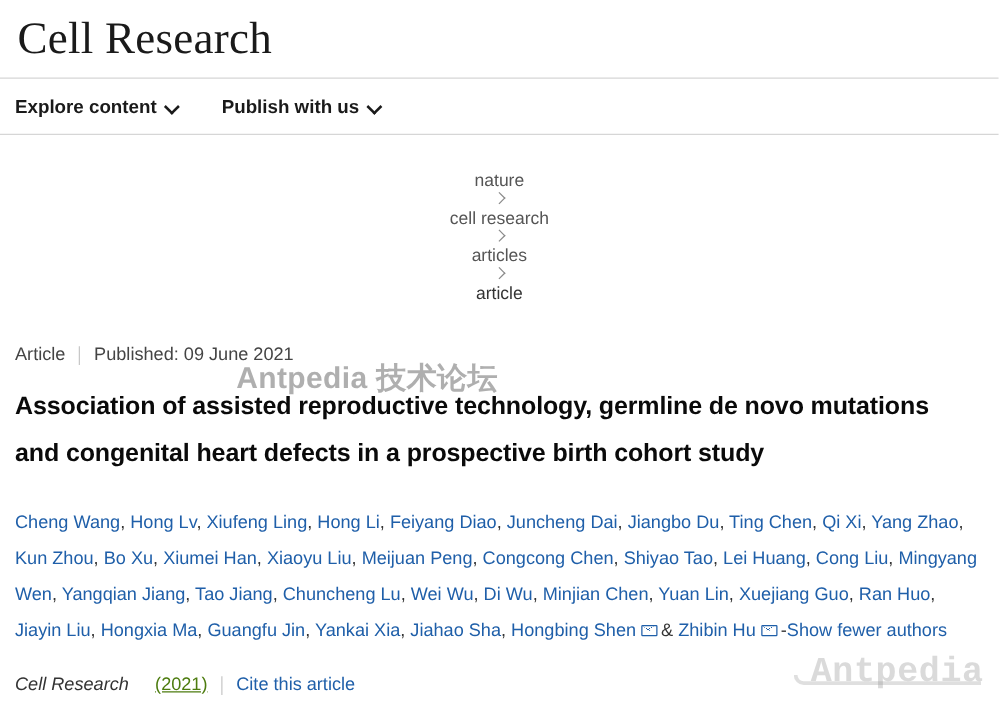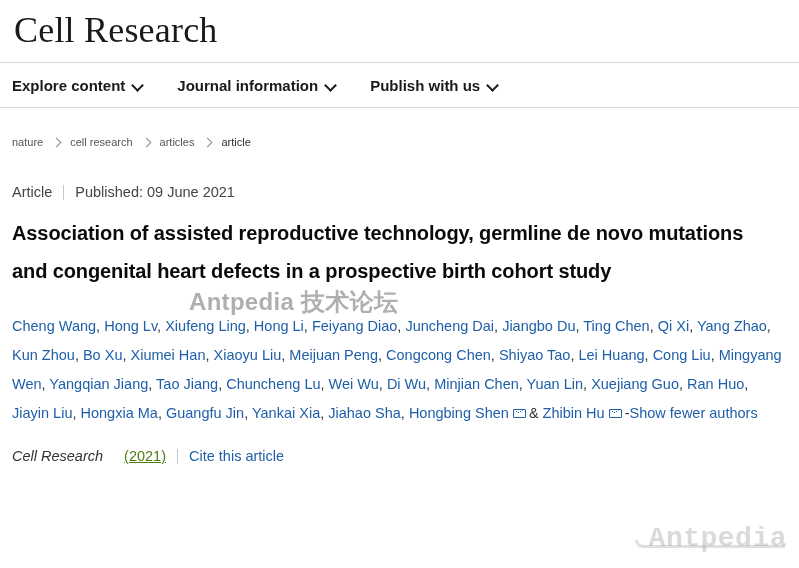--- a/index.html
+++ b/index.html
@@ -75,25 +75,26 @@
     transform: rotate(45deg);
   }
 
   
   .content {
     padding: 0 12px;
   }
 
   .breadcrumb {
     margin-top: 28px;
-    font-size: 11px;
+    font-size: 14px;
     color: #555;
     display: flex;
-    align-items: flex-start;
+    align-items: center;
     flex-wrap: nowrap;
+    flex-direction: column;
   }
   .breadcrumb a {
     color: #555;
     text-decoration: none;
     cursor: pointer;
   }
   .bc-sep {
     display: inline-block;
     margin: 0 10px;
     color: #888;
@@ -251,24 +252,20 @@
 <div class="masthead">
   <h1 class="journal-title">Cell Research</h1>
 </div>
 
 <nav class="navbar">
   <div class="nav-item">
     <span>Explore content</span>
     <span class="chev"></span>
   </div>
   <div class="nav-item">
-    <span>Journal information</span>
-    <span class="chev"></span>
-  </div>
-  <div class="nav-item">
     <span>Publish with us</span>
     <span class="chev"></span>
   </div>
 </nav>
 
 <div class="content">
 
   <div class="breadcrumb">
     <a>nature</a>
     <span class="bc-sep"></span>

